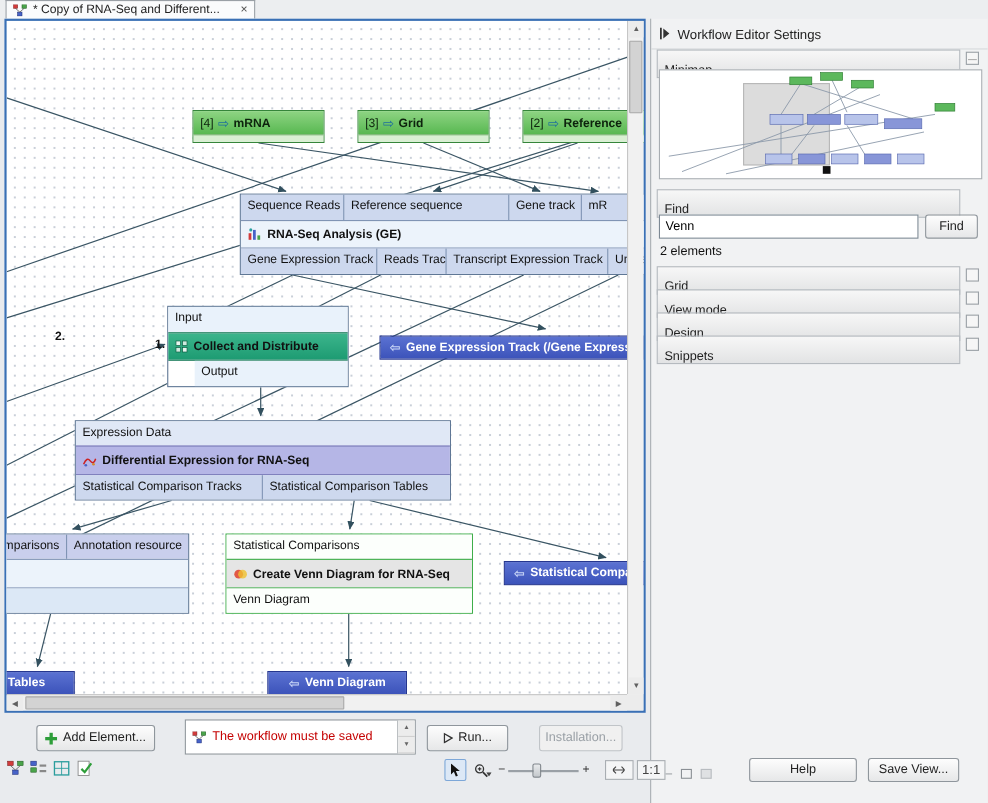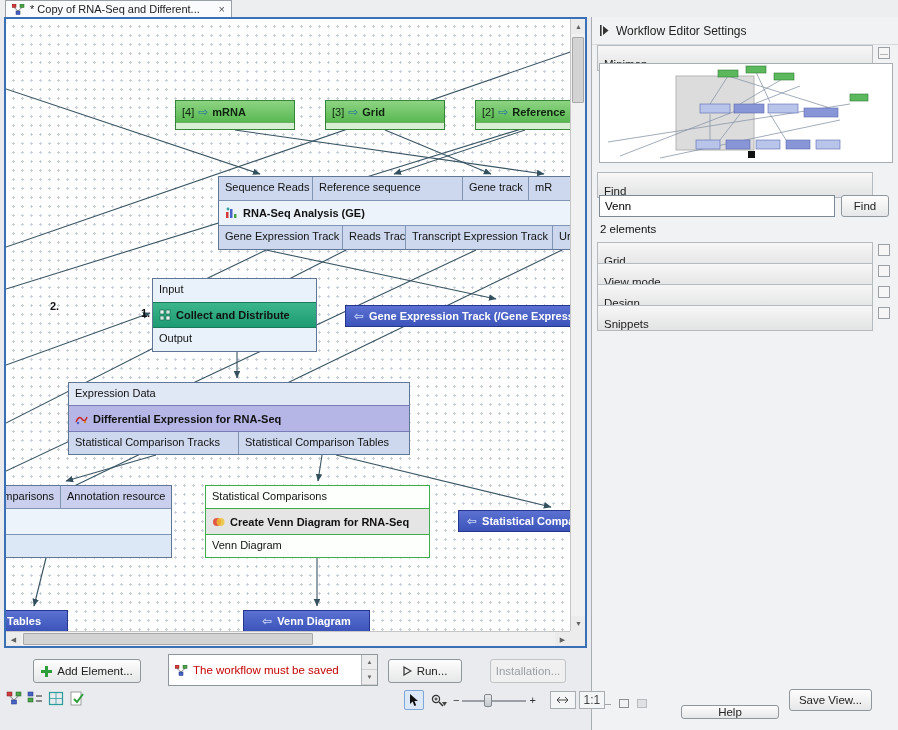--- a/index.html
+++ b/index.html
@@ -197,21 +197,21 @@
       </div>
       <div class="trow" style="height:26px; background:linear-gradient(#3cb58c,#1d9b72); border-color:#177a59;">
         <svg width="12" height="12" viewBox="0 0 12 12">
           <rect x="1" y="1" width="4" height="4" fill="#e8f6f0" stroke="#0e5c42" stroke-width="0.6"></rect>
           <rect x="7" y="1" width="4" height="4" fill="#cfeadf" stroke="#0e5c42" stroke-width="0.6"></rect>
           <rect x="1" y="7" width="4" height="4" fill="#cfeadf" stroke="#0e5c42" stroke-width="0.6"></rect>
           <rect x="7" y="7" width="4" height="4" fill="#e8f6f0" stroke="#0e5c42" stroke-width="0.6"></rect>
         </svg>
         <span>Collect and Distribute</span>
       </div>
-      <div class="prow" style="height:23px; background:#e9f2fb;">
+      <div class="prow" style="height:23px; background:#e9f2fb;margin-left:24px;">
         <div class="pcell" style="flex:1; border-right:none;">Output</div>
       </div>
     </div>
 
     <div class="iobox" style="left:339px; top:286px; width:240px;">
       <span class="arrow-l">⇦</span>
       <span>Gene Expression Track (/Gene Expression</span>
     </div>
 
     <div class="node" style="left:62px; top:363px; width:342px;">
@@ -360,21 +360,21 @@
     <div class="sec-h" style="top:288px;">
       <span>Snippets</span>
     </div>
     <div class="sec-icon" style="top:290px;"></div>
 
     <div class="panel-bottom-icons">
       <span>—</span>
       <span style="border:1px solid #8a8f94; width:10px; height:9px; display:inline-block;"></span>
       <span style="border:1px solid #b8bcc0; width:10px; height:9px; display:inline-block; background:#dfe1e3;"></span>
     </div>
-    <button class="btn" style="position:absolute; left:89px; top:688px; width:98px; height:14px;">Help</button>
+    <button class="btn" style="position:absolute; left:89px; top:672px; width:98px; height:22px;">Help</button>
     <button class="btn" style="position:absolute; left:197px; top:672px; width:83px; height:22px;">Save View...</button>
   </div>
 
   <button class="btn" style="position:absolute; left:33px; top:659px; width:108px; height:24px;">
     <svg width="11" height="11" viewBox="0 0 11 11">
       <rect x="4" y="0" width="3" height="11" fill="#2e9e3a"></rect>
         <rect x="0" y="4" width="11" height="3" fill="#2e9e3a"></rect>
     </svg>
     <span>Add Element...</span>
   </button>

